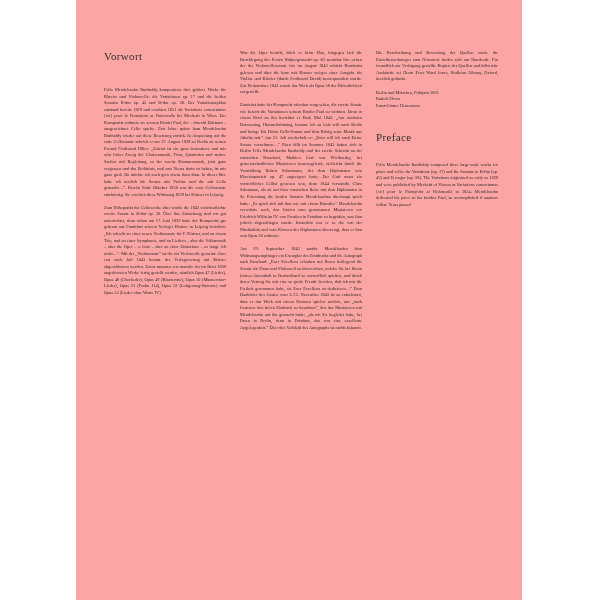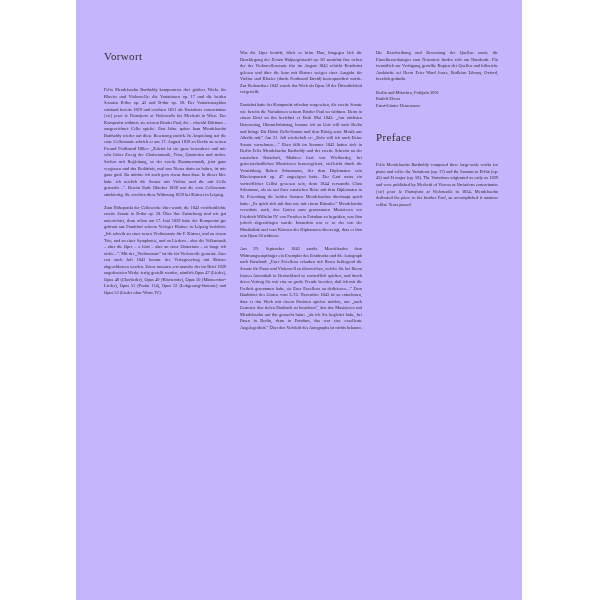--- a/index.html
+++ b/index.html
@@ -12,21 +12,21 @@
   }
   body {
     font-family: "Liberation Serif", "DejaVu Serif", serif;
   }
   #page {
     position: absolute;
     left: 76px;
     top: 0px;
     width: 446px;
     height: 600px;
-    background: #c4b5fd;
+    background: #fca5a5;
   }
   #page-inner {
     position: absolute;
     left: 0;
     top: 0;
     width: 446px;
     height: 600px;
   }
   .col {
     position: absolute;

